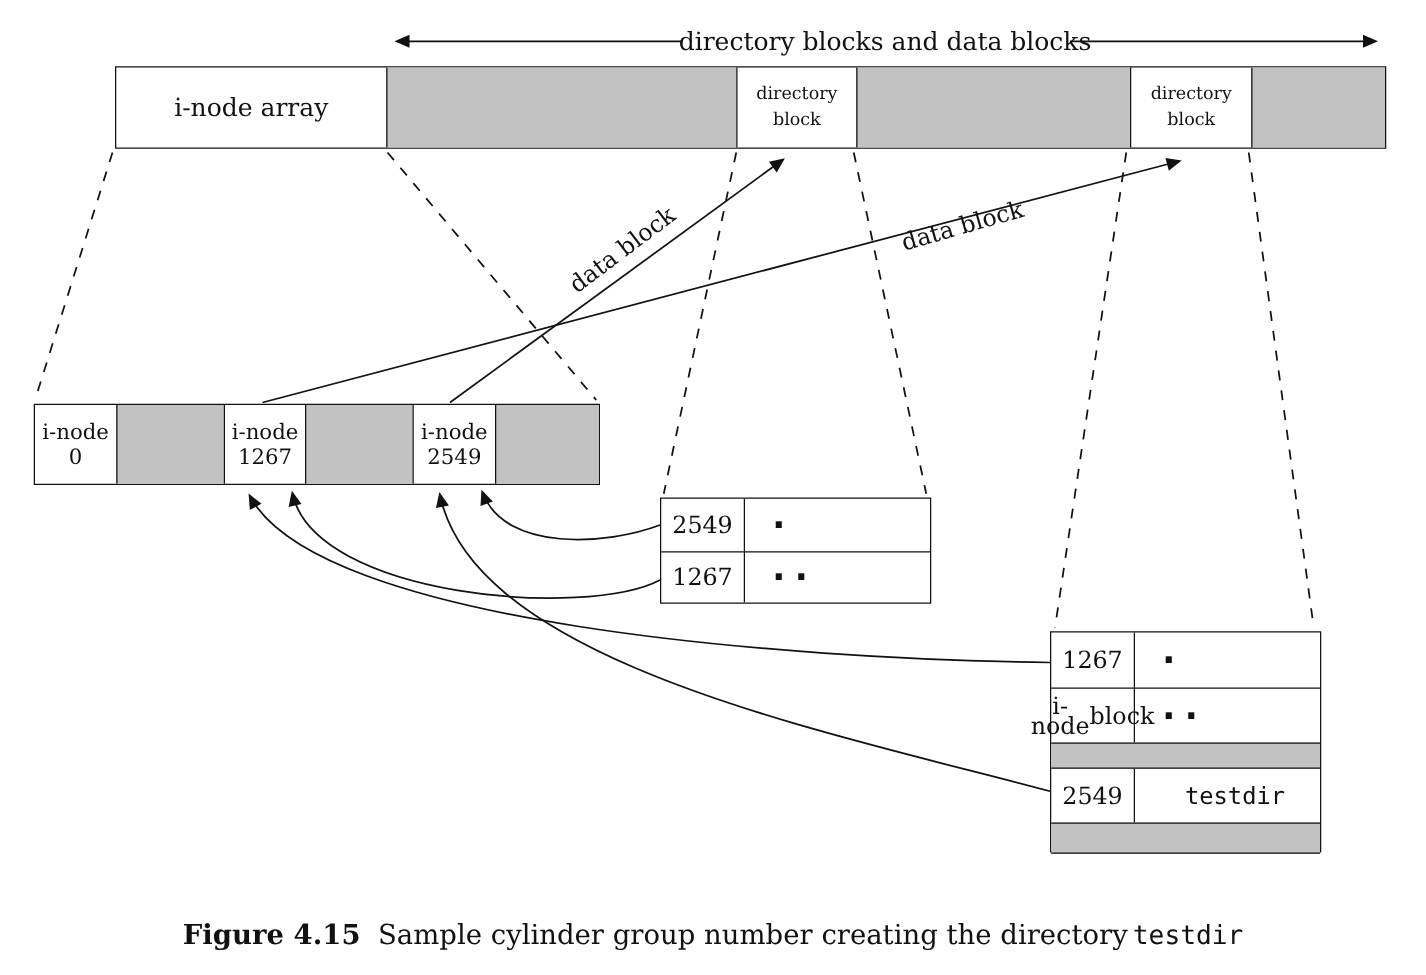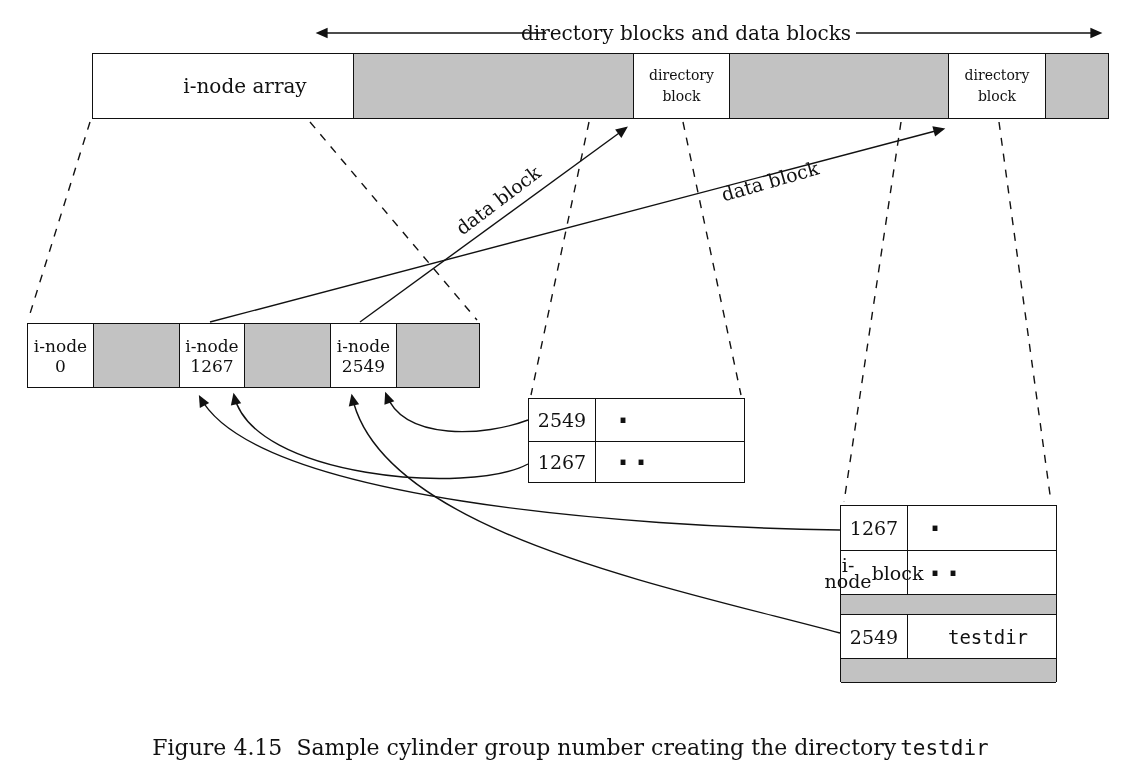--- a/index.html
+++ b/index.html
@@ -10,28 +10,28 @@
   svg.overlay{position:absolute;left:0;top:0;width:1141px;height:780px;}
   .overlay line,.overlay path.conn{stroke:#111;stroke-width:1.4;fill:none;}
   .overlay line.dashed{stroke-dasharray:8 8;}
 
   
   .bar{position:absolute;display:flex;box-sizing:border-box;border:1.7px solid #111;background:#fff;}
   .bar .seg{box-sizing:border-box;flex:0 0 auto;display:flex;flex-direction:column;
             align-items:center;justify-content:center;text-align:center;}
   .bar .seg + .seg{border-left:1.5px solid #111;}
   .seg.gray{background:#c2c2c2;}
-  .topbar{left:92px;top:53px;width:1017px;height:66px;padding-left:44px;}
+  .topbar{left:92px;top:53px;width:1017px;height:66px;}
   .topbar .seg{font-size:14px;line-height:21px;}
   .topbar .seg.s1{font-size:20px;}
   .detailbar{left:27px;top:323px;width:453px;height:65px;}
   .detailbar .seg{font-size:17px;line-height:20px;}
 
   
-  .spanlabel{position:absolute;left:446px;top:21px;width:480px;text-align:center;font-size:20px;}
+  .spanlabel{position:absolute;left:468px;top:21px;width:480px;text-align:center;font-size:20px;}
   .dblabel{position:absolute;width:130px;text-align:center;font-size:19px;white-space:nowrap;}
   .dblabel.one{left:433px;top:189px;transform:rotate(-37deg);}
   .dblabel.two{left:705px;top:170px;transform:rotate(-16deg);}
 
   
   .dirtable{position:absolute;box-sizing:border-box;border:1.7px solid #111;background:#fff;
             display:grid;grid-template-columns:66px 1fr;}
   .dirtable .cell{box-sizing:border-box;display:flex;align-items:center;justify-content:center;
                   font-size:19px;}
   .dirtable .cell.name{justify-content:flex-start;padding-left:18px;}
@@ -41,21 +41,21 @@
                      border-bottom:1.5px solid #111;box-sizing:border-box;}
   .t1{left:528px;top:398px;width:217px;height:85px;grid-template-rows:1fr 1fr;}
   .t2{left:840px;top:505px;width:217px;height:177px;grid-template-rows:44px 44px 21px 43px 25px;}
   .smallhdr{font-size:15px;line-height:16px;text-align:center;}
   .dots{font-family:"DejaVu Sans Mono","Liberation Mono",monospace;font-weight:bold;
         font-size:30px;line-height:30px;height:30px;transform:translateY(-7px);}
   .code{font-family:"DejaVu Sans Mono","Liberation Mono",monospace;font-size:20px;padding-left:12px;}
 
   
   .caption{position:absolute;left:0;top:735px;width:1141px;text-align:center;font-size:22px;}
-  .caption .figlabel{font-weight:normal;margin-right:14px;}
+  .caption .figlabel{font-weight:bold;margin-right:14px;}
   .caption .figcode{font-family:"DejaVu Sans Mono","Liberation Mono",monospace;font-size:21px;margin-left:4px;}
 </style>
 </head>
 <body>
 
 <div class="canvas">
 
   <svg class="overlay" width="1141" height="780" viewBox="0 0 1141 780" aria-hidden="true">
     <defs>
       <marker id="ah" viewBox="0 0 10 10" refX="8" refY="5" markerWidth="17" markerHeight="12" orient="auto" markerUnits="userSpaceOnUse">

